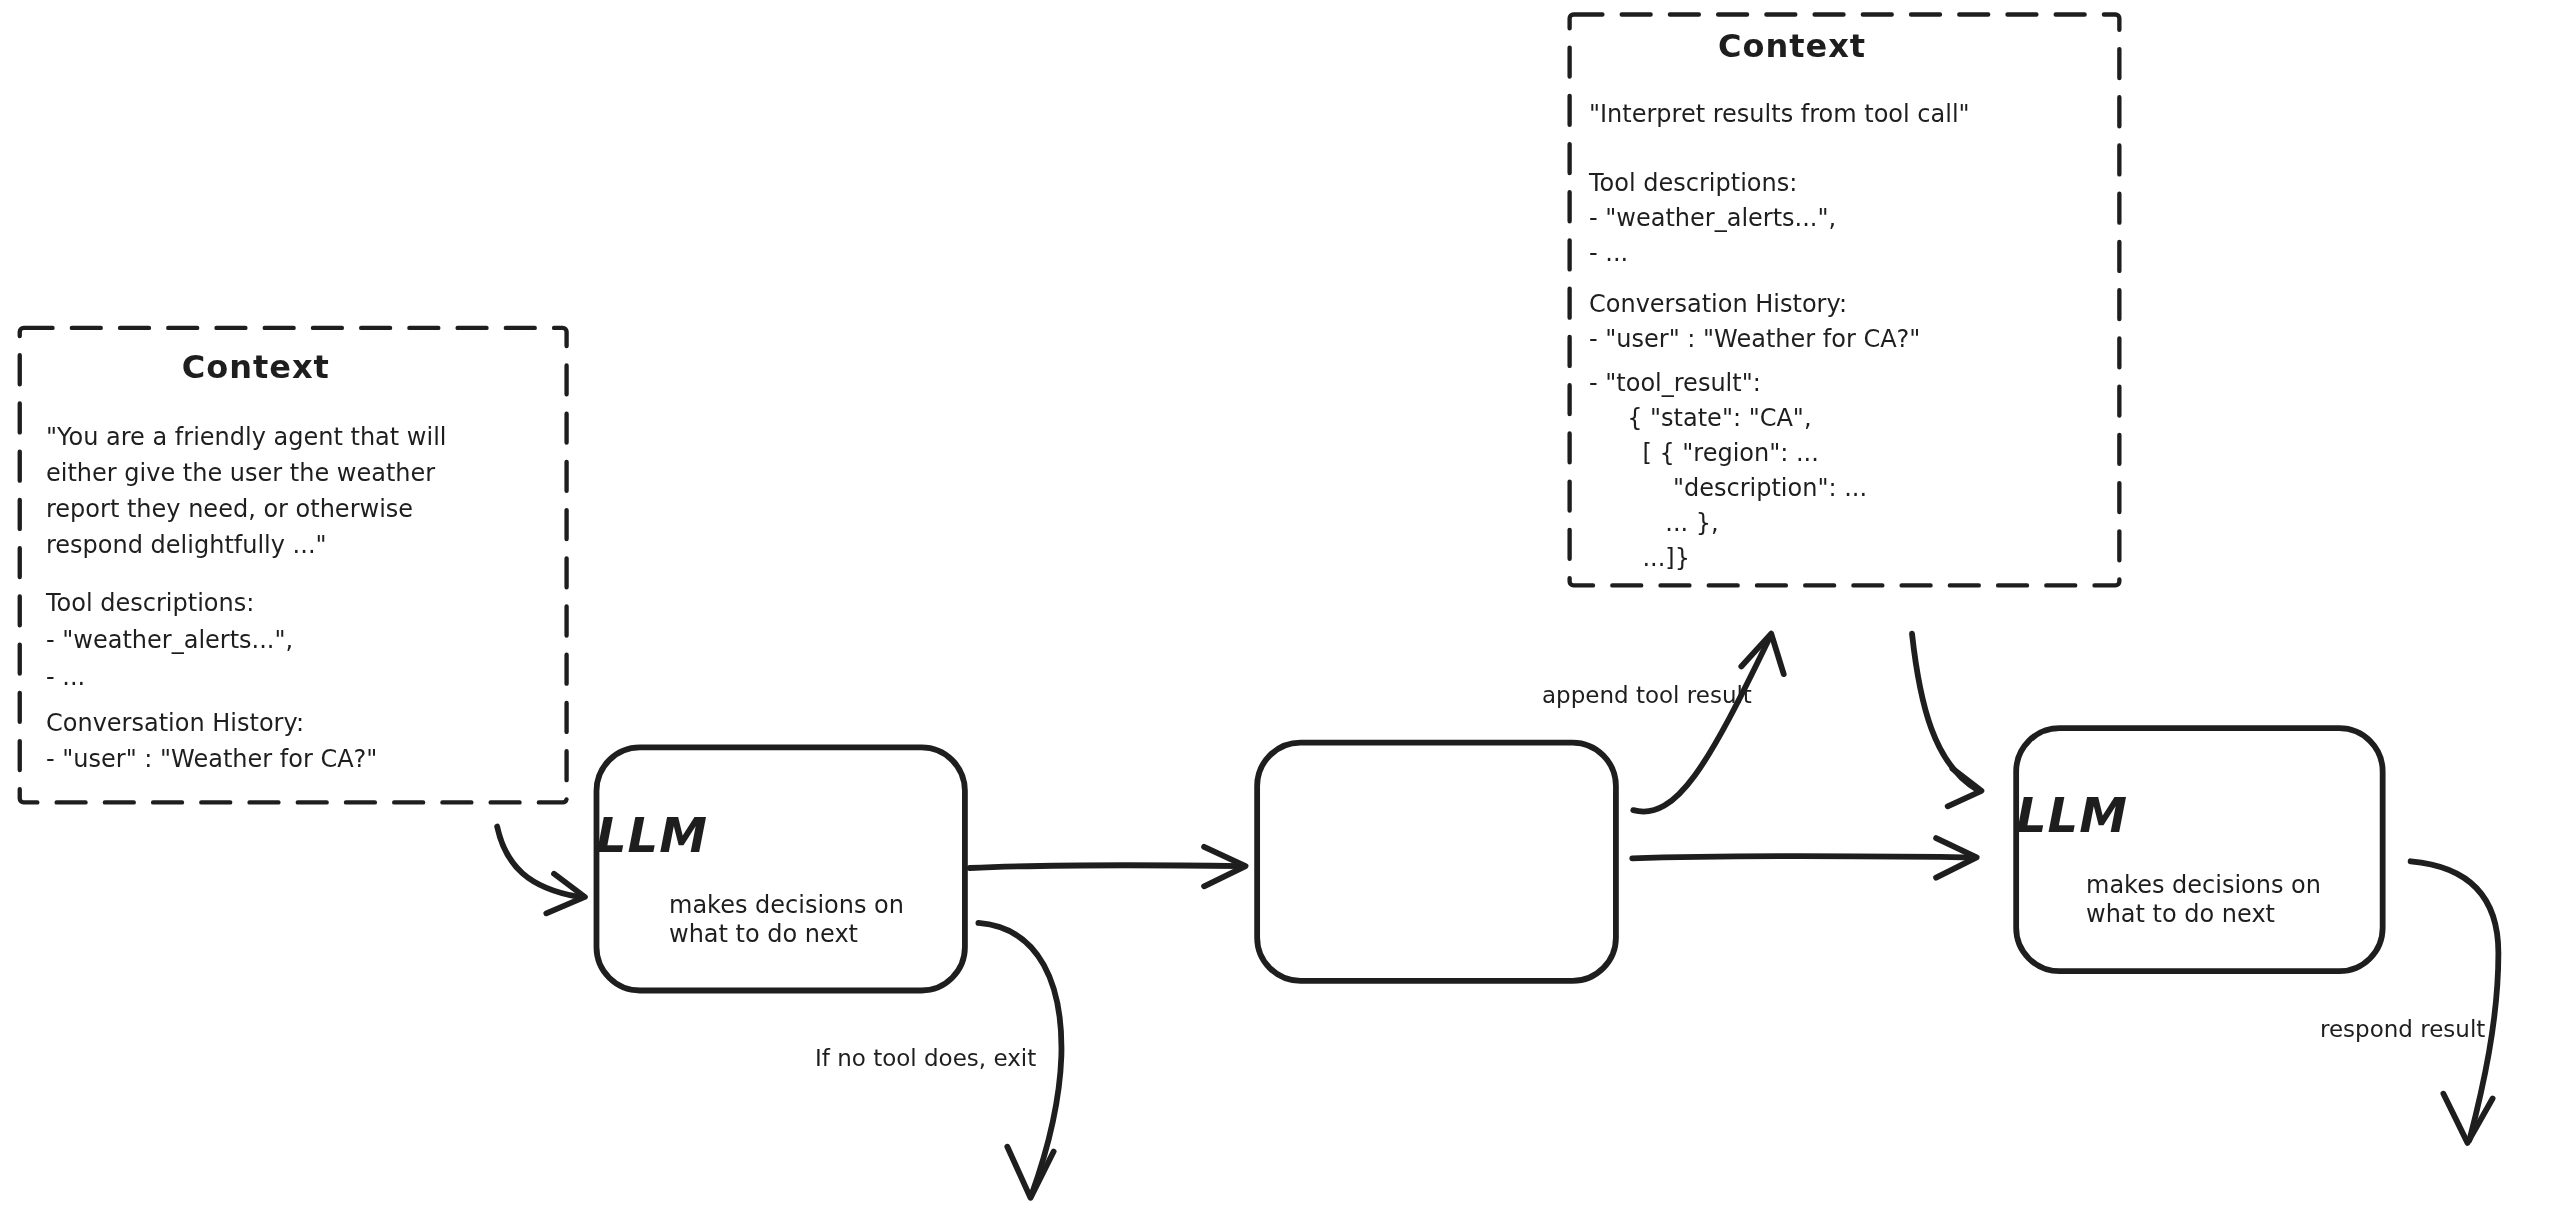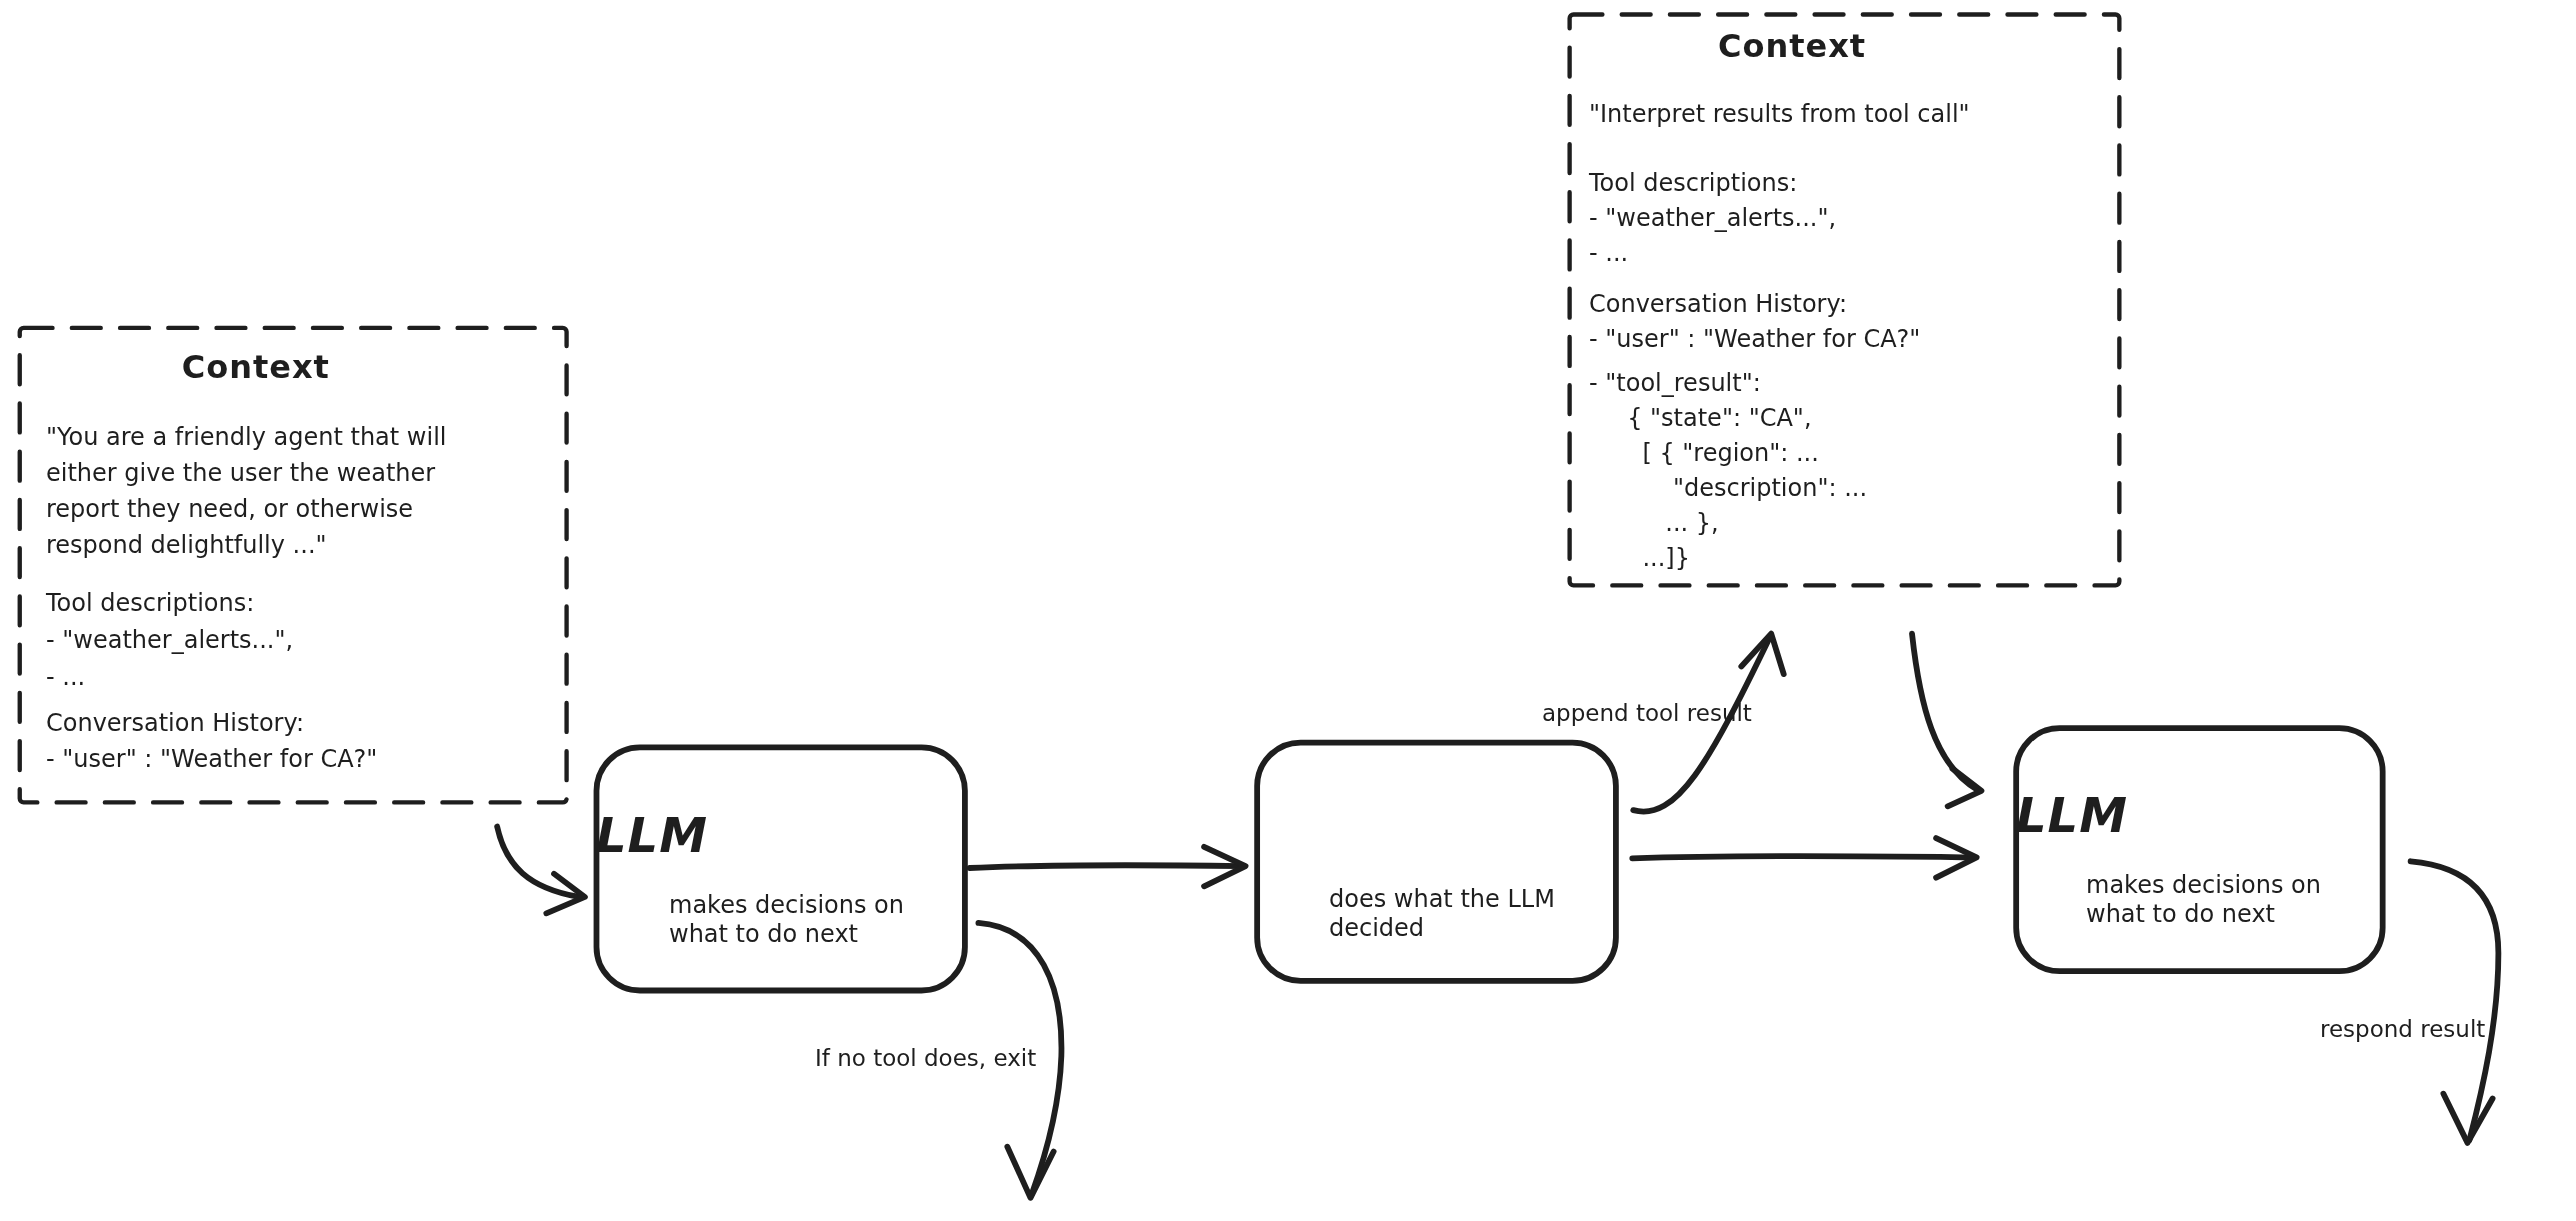--- a/index.html
+++ b/index.html
@@ -77,25 +77,23 @@
      { "state": "CA",
        [ { "region": ...
            "description": ...
           ... },
        ...]}</div>
 
   <div class="txt node-title italic" style="left:596px; top:807px; width:369px;">LLM</div>
   <div class="txt node-sub" style="left:669px; top:891px;">makes decisions on
 what to do next</div>
 
-  <div class="txt node-sub" style="left:1329px; top:885px;">does what the LLM
-decided</div>
 
   <div class="txt node-title italic" style="left:2016px; top:787px; width:367px;">LLM</div>
   <div class="txt node-sub" style="left:2086px; top:871px;">makes decisions on
 what to do next</div>
 
-  <div class="txt edge-label" style="left:1542px; top:682px;margin-top:18px;">append tool result</div>
+  <div class="txt edge-label" style="left:1542px; top:682px;">append tool result</div>
   <div class="txt edge-label" style="left:815px; top:1045px;">If no tool does, exit</div>
   <div class="txt edge-label" style="left:2320px; top:1016px;">respond result</div>
 
 </div>
 
 
 </body></html>

